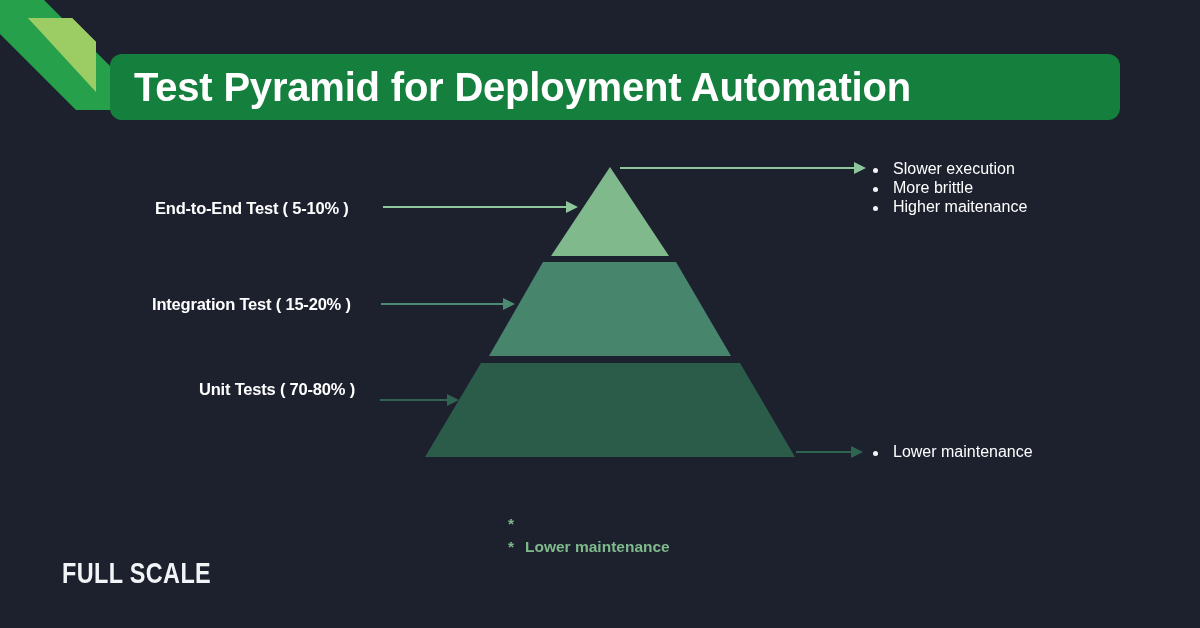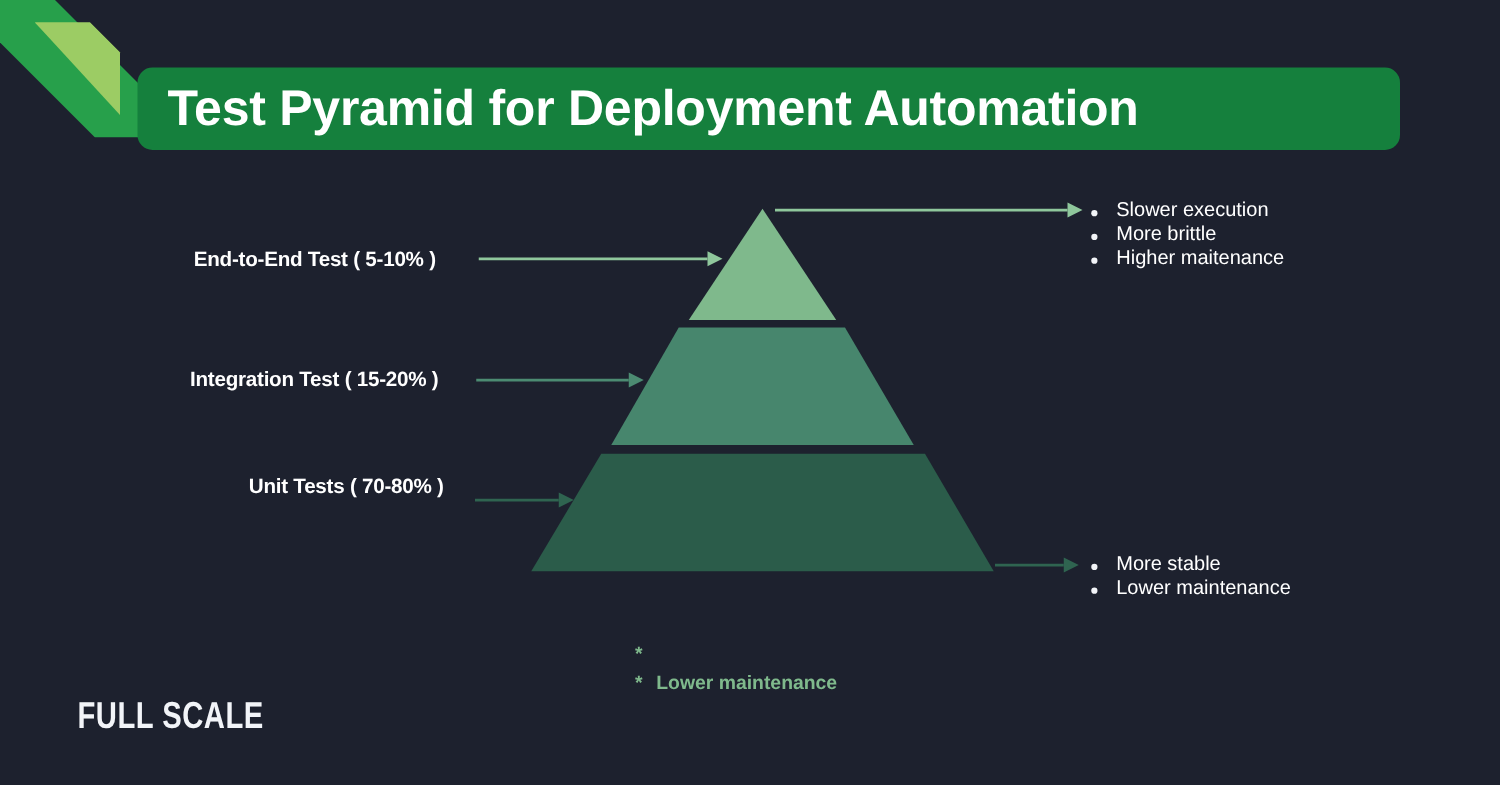--- a/index.html
+++ b/index.html
@@ -173,21 +173,20 @@
     <span class="pct"> ( 70-80% )</span>
   </div>
 
   <ul class="bullets" style="left:869px; top:160px;">
     <li>Slower execution</li>
     <li>More brittle</li>
     <li>Higher maitenance</li>
   </ul>
 
   <ul class="bullets" style="left:869px; top:443px;">
-    <li>More stable</li>
     <li>Lower maintenance</li>
   </ul>
 
   <div class="legend">
     <div class="legend-row">
       <span class="legend-star">*</span>
     </div>
     <div class="legend-row">
       <span class="legend-star">*</span>
       <span>Lower maintenance</span>

